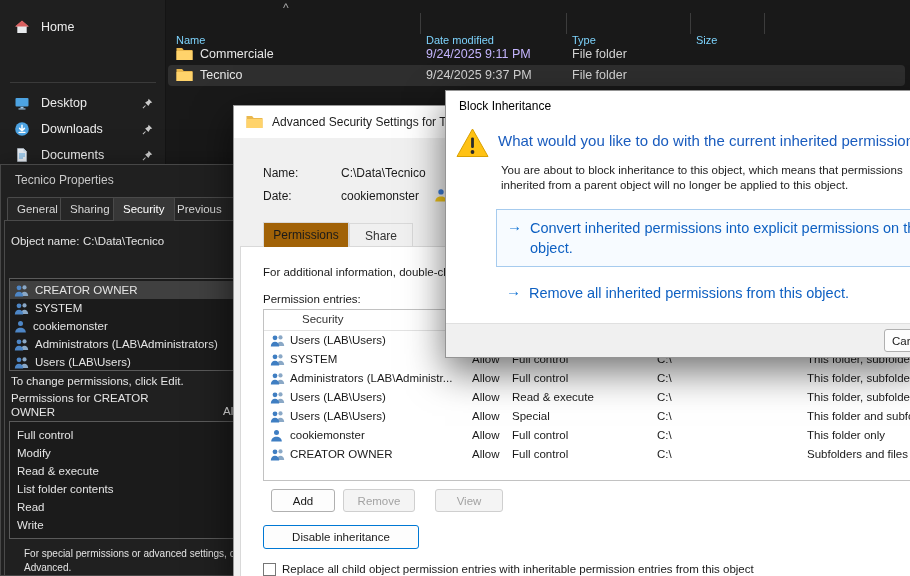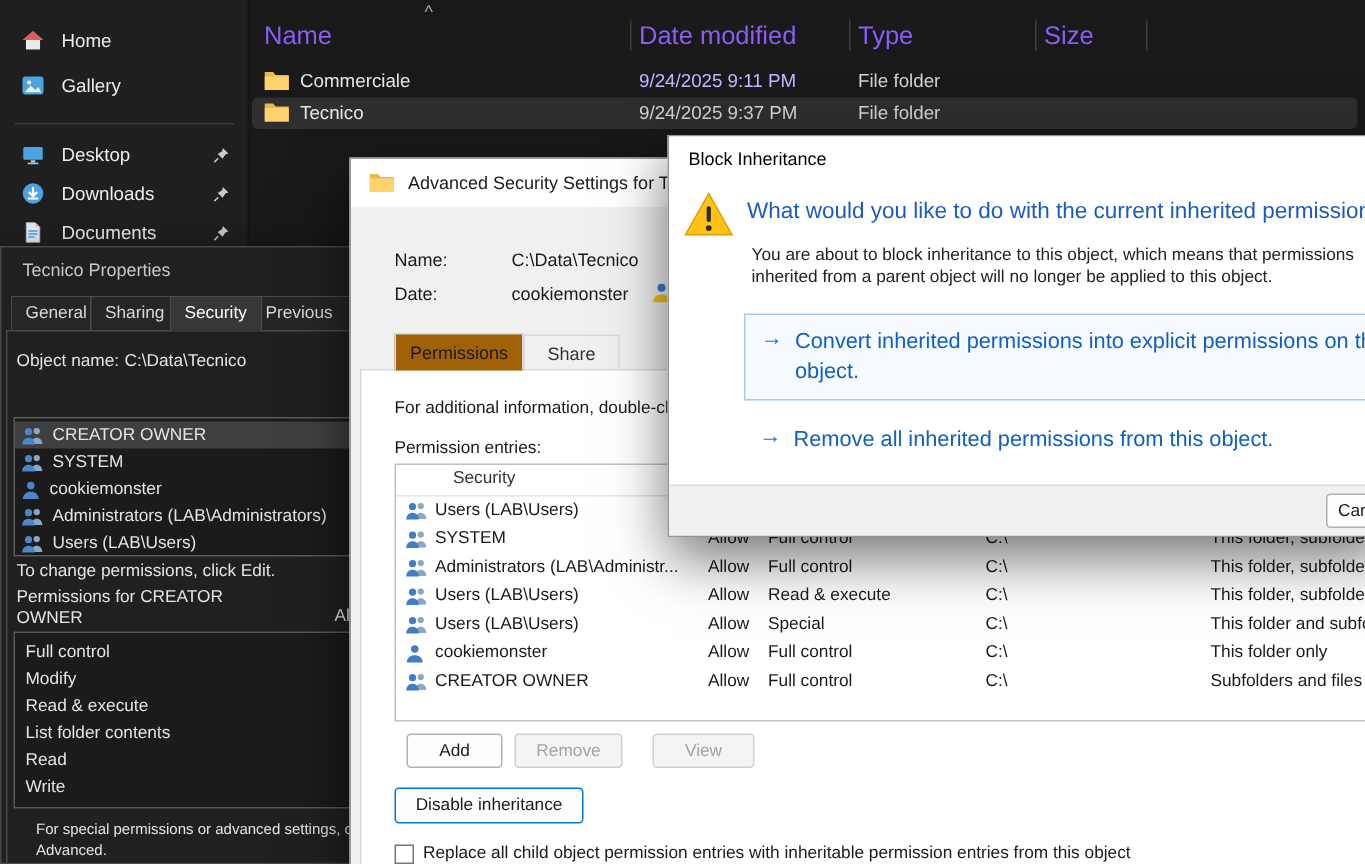--- a/index.html
+++ b/index.html
@@ -8,21 +8,21 @@
        font-family:"Liberation Sans",sans-serif;}
   .abs{position:absolute;white-space:nowrap}
   svg{display:block}
 
   
   .sidebar{position:absolute;left:0;top:0;width:166px;height:576px;background:#1f1f1f;border-right:1px solid #141414}
   .side-item{position:absolute;left:4px;width:158px;height:26px;display:flex;align-items:center;gap:11px;
              padding-left:10px;border-radius:4px;font-size:12.5px;color:#ececec;cursor:default}
   .side-item .pin{margin-left:auto;margin-right:9px}
   .side-sep{position:absolute;left:10px;width:146px;height:1px;background:#3a3a3a}
-  .fh{position:absolute;top:12px;height:24px;line-height:24px;font-size:17px;color:#8b5cf6}
+  .fh{position:absolute;top:28px;height:24px;line-height:24px;font-size:11px;color:#7dd3fc}
   .fsep{position:absolute;top:13px;height:21px;width:1px;background:#3c3c3c}
   .frow{position:absolute;left:168px;width:737px;height:21px;font-size:12.5px;color:#e6e6e6}
   .frow.sel{background:#2f2f2f;border-radius:4px}
   .fcell{position:absolute;top:0;height:21px;line-height:21px;white-space:nowrap}
 
   
   .btn{position:absolute;height:23px;background:#fdfdfd;border:1px solid #b0b0b0;border-radius:3px;
        font-size:11.5px;color:#1a1a1a;display:flex;align-items:center;justify-content:center;cursor:default}
   .btn.dis{color:#a3a3a3;background:#f4f4f4;border-color:#cfcfcf}
 
@@ -78,30 +78,20 @@
   <div class="sidebar">
     <div class="side-item" style="top:14px">
       <span>
           <svg width="16" height="16" viewBox="0 0 16 16">
             <path d="M8 2 1.5 7.5h1.8V14h9.4V7.5h1.8Z" fill="#e8eaed"></path>
             <path d="M8 1.6 15 7.6H1Z" fill="#d95f5f"></path>
           </svg>
         </span>
       <span>Home</span>
     </div>
-    <div class="side-item" style="top:44px">
-      <span>
-          <svg width="16" height="16" viewBox="0 0 16 16">
-            <rect x="1" y="2" width="14" height="12" rx="2" fill="#4da3e2"></rect>
-            <circle cx="5.4" cy="6" r="1.4" fill="#fff4c2"></circle>
-            <path d="M2.5 12.5 6.5 8l3 3 2-2 2 3.5Z" fill="#eaf4fb"></path>
-          </svg>
-        </span>
-      <span>Gallery</span>
-    </div>
     <div class="side-sep" style="top:82px"></div>
     <div class="side-item" style="top:90px">
       <span>
           <svg width="16" height="16" viewBox="0 0 16 16">
             <rect x="1.5" y="3" width="13" height="8.5" rx="1" fill="#4da3e2"></rect>
             <rect x="6.5" y="11.8" width="3" height="1.6" fill="#9fc7e8"></rect>
             <rect x="4.5" y="13.4" width="7" height="1.1" fill="#9fc7e8"></rect>
           </svg>
         </span>
       <span>Desktop</span>
@@ -403,21 +393,21 @@
       <span class="t-c ta">Full control</span>
       <span class="t-c ti">C:\</span>
       <span class="t-c tap">Subfolders and files only</span>
     </div>
   </div>
 
   <div class="btn" style="left:37px;top:383px;width:64px;z-index:3">Add</div>
   <div class="btn dis" style="left:109px;top:383px;width:72px;z-index:3">Remove</div>
   <div class="btn dis" style="left:201px;top:383px;width:68px;z-index:3">View</div>
 
-  <div class="btn" style="left:29px;top:419px;width:126px;height:24px;border:1px solid #0078d4;z-index:3">Disable inheritance</div>
+  <div class="btn" style="left:29px;top:419px;width:156px;height:24px;border:1px solid #0078d4;z-index:3">Disable inheritance</div>
 
   <span class="chk" style="left:29px;top:457px;z-index:3"></span>
   <div class="abs" style="left:48px;top:457px;font-size:11.5px;z-index:3">Replace all child object permission entries with inheritable permission entries from this object</div>
 </div>
 
 <div class="dlg-blk">
   <div class="blk-title">Block Inheritance</div>
 
   <span class="abs" style="left:10px;top:37px">
     <svg width="33" height="30" viewBox="0 0 33 30">

